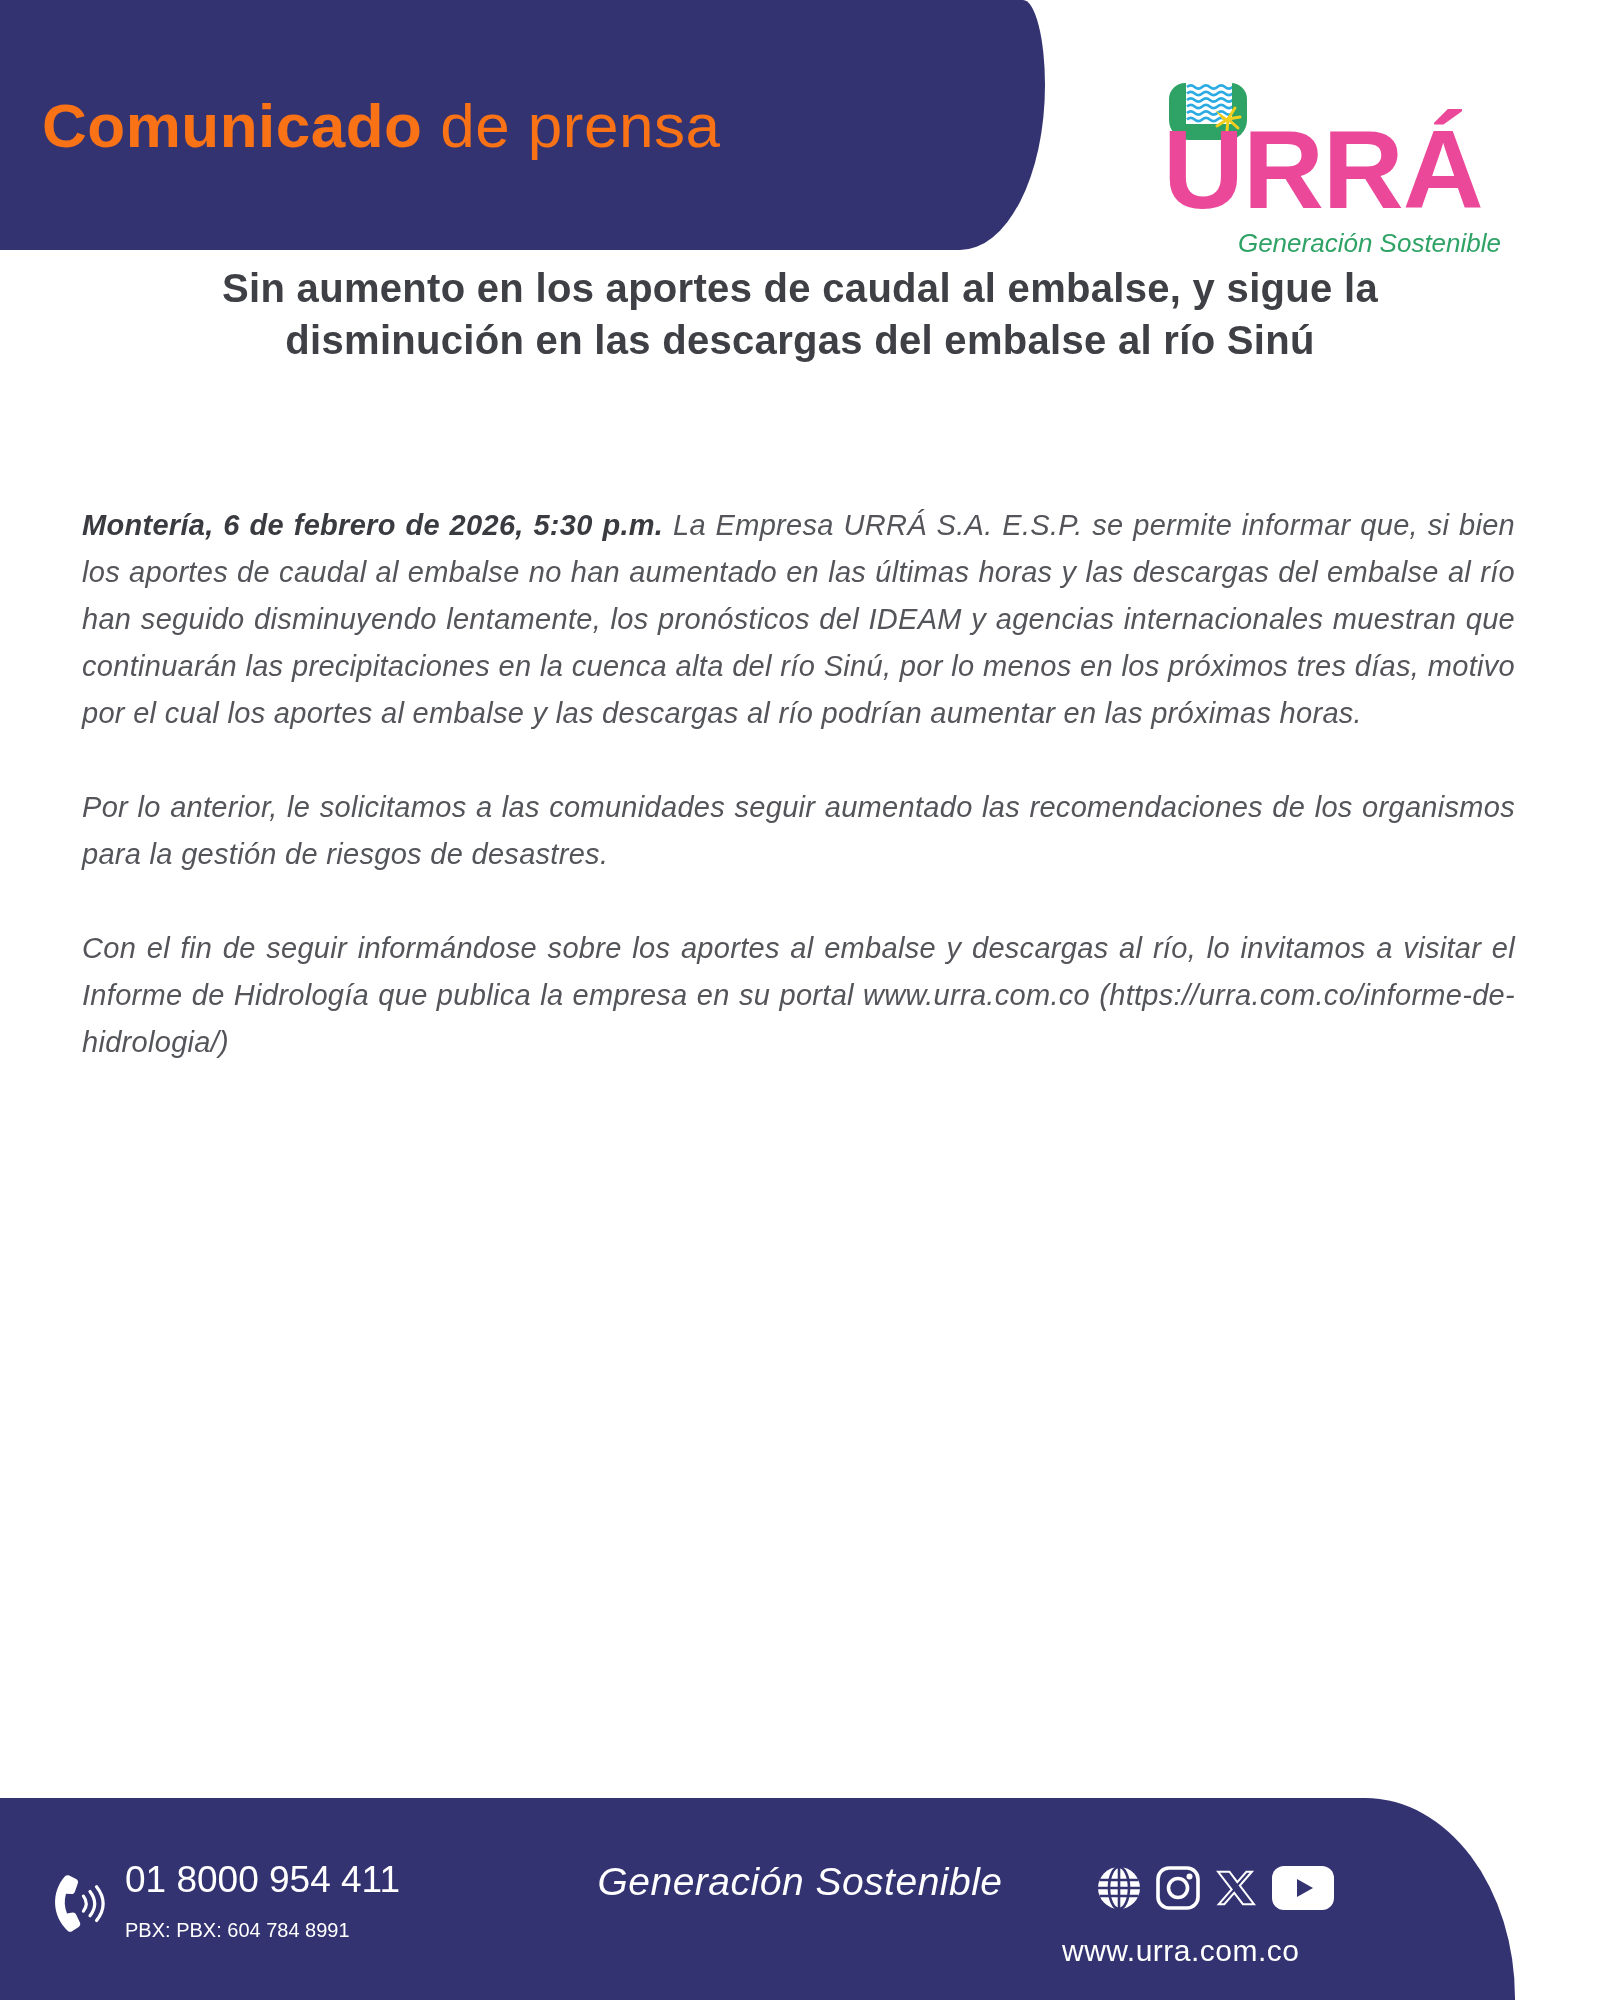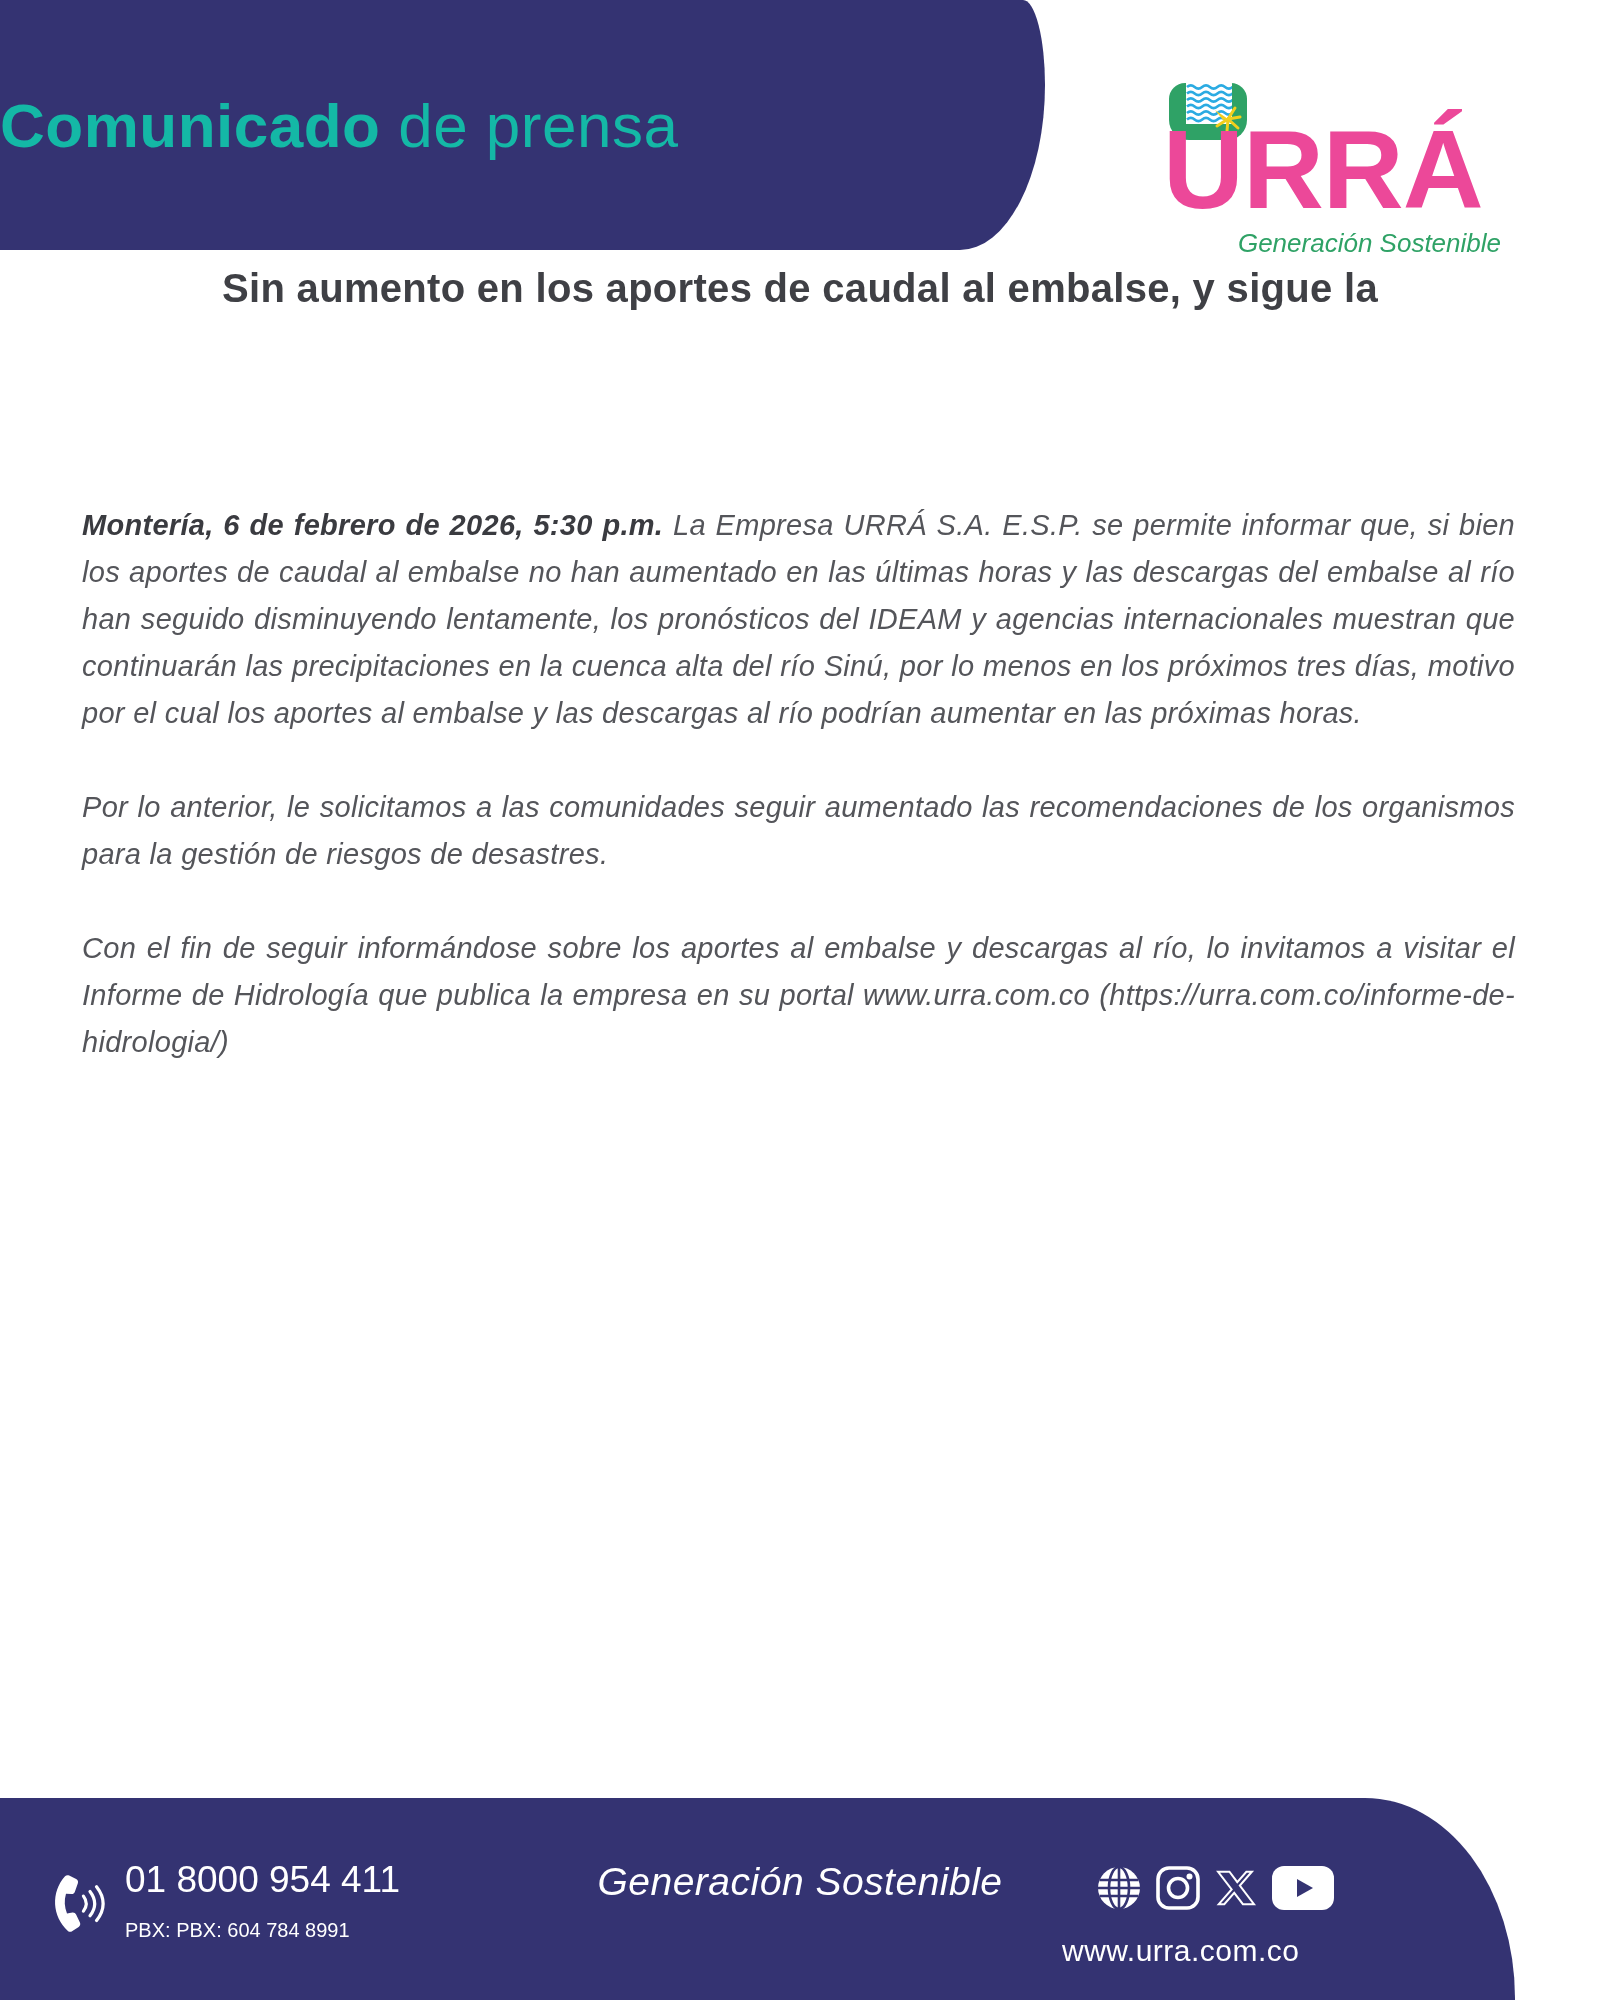--- a/index.html
+++ b/index.html
@@ -10,21 +10,21 @@
   }
   
   .banner{
     position:absolute;left:0;top:0;width:1045px;height:250px;
     background:#343372;
     border-top-right-radius:22px 85px;
     border-bottom-right-radius:85px 165px;
     display:flex;align-items:center;
   }
   .banner-title{
-    color:#14b8a6;font-size:62px;letter-spacing:.5px;
+    padding-left:42px;color:#f97316;font-size:62px;letter-spacing:.5px;
     white-space:nowrap;
   }
   .banner-title .bold{font-weight:bold;}
   .banner-title .light{font-weight:normal;}
   
   .logo{position:absolute;left:1163px;top:80px;width:340px;height:180px;}
   .emblem{
     position:absolute;left:6px;top:3px;width:78px;height:57px;
     background:#2fa266;border-radius:16px 16px 20px 20px;overflow:hidden;
   }
@@ -110,20 +110,21 @@
         <polygon points="15,15 2,6 10,16" fill="#f3cf1c"></polygon>
       </svg>
     </div>
   </div>
   <div class="urra-word">URRÁ</div>
   <div class="logo-tagline">Generación Sostenible</div>
 </div>
 
 <div class="doc-title">
   <div>Sin aumento en los aportes de caudal al embalse, y sigue la</div>
+  <div>disminución en las descargas del embalse al río Sinú</div>
 </div>
 
 <div class="doc-body">
   <p><span class="lead">Montería, 6 de febrero de 2026, 5:30 p.m.</span><span> La Empresa URRÁ S.A. E.S.P. se permite informar que, si bien los aportes de caudal al embalse no han aumentado en las últimas horas y las descargas del embalse al río han seguido disminuyendo lentamente, los pronósticos del IDEAM y agencias internacionales muestran que continuarán las precipitaciones en la cuenca alta del río Sinú, por lo menos en los próximos tres días, motivo por el cual los aportes al embalse y las descargas al río podrían aumentar en las próximas horas.</span></p>
   <p>Por lo anterior, le solicitamos a las comunidades seguir aumentado las recomendaciones de los organismos para la gestión de riesgos de desastres.</p>
   <p>Con el fin de seguir informándose sobre los aportes al embalse y descargas al río, lo invitamos a visitar el Informe de Hidrología que publica la empresa en su portal www.urra.com.co (https://urra.com.co/informe-de- hidrologia/)</p>
 </div>
 
 <div class="footer">
 

